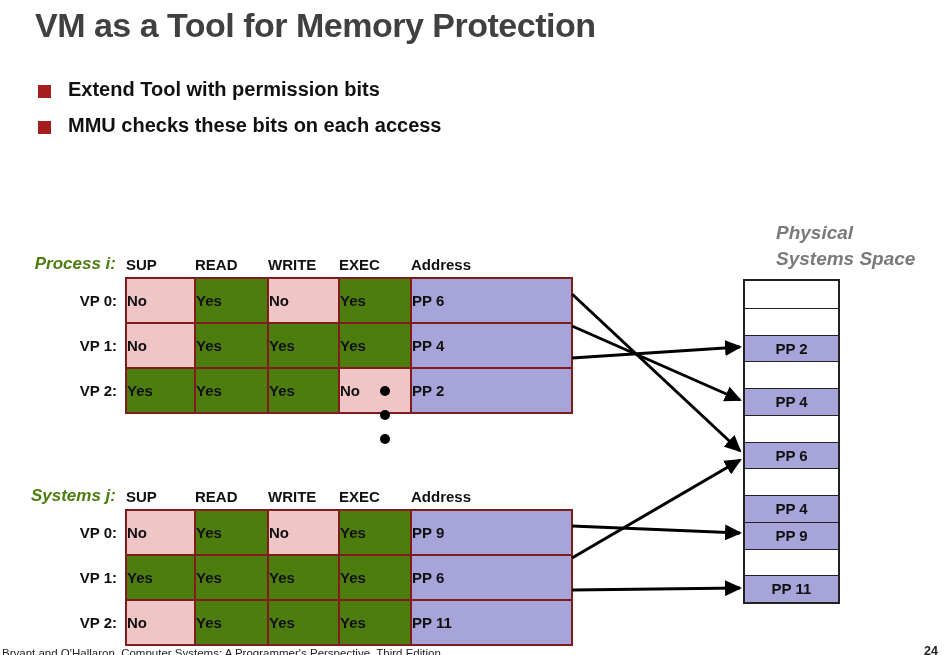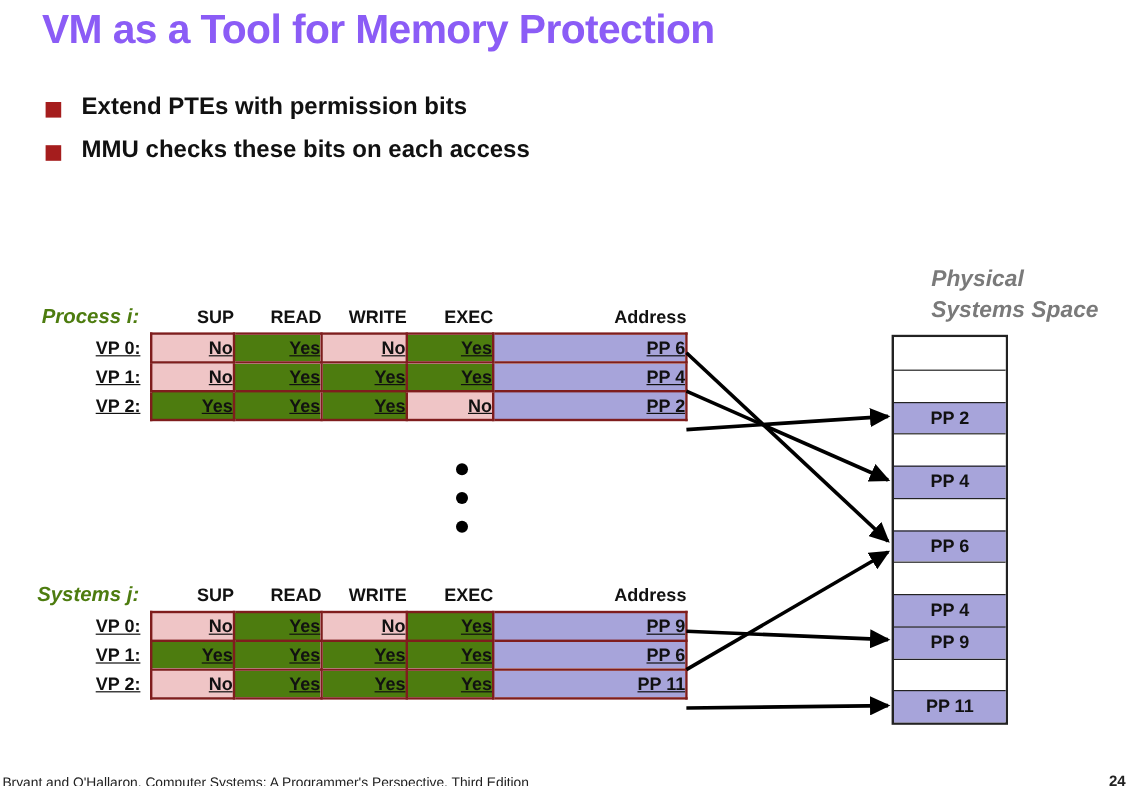--- a/index.html
+++ b/index.html
@@ -8,35 +8,35 @@
     position: relative;
     background: #ffffff;
     overflow: hidden;
     font-family: "Liberation Sans", sans-serif;
     color: #111;
   }
 
   
   .title {
     position: absolute; left: 35px; top: 6px;
-    font-size: 34px; font-weight: bold; color: #8b5cf6;
+    font-size: 34px; font-weight: bold; color: #404040;
     letter-spacing: -0.5px; white-space: nowrap;
   }
   .bullet { position: absolute; left: 38px; display: flex; align-items: flex-start; }
   .bullet .bsq { width: 13px; height: 13px; background: #a51d1d; margin-top: 7px; margin-right: 17px; flex: none; }
   .bullet .btxt { font-size: 20px; font-weight: bold; color: #111; white-space: nowrap; }
   .bullet1 { top: 78px; }
   .bullet2 { top: 114px; }
 
   
   table.pt { position: absolute; border-collapse: collapse; table-layout: fixed; }
-  .pt td { padding: 0; font-weight: bold; font-size: 15px; text-align: right; overflow: hidden; white-space: nowrap; }
+  .pt td { padding: 0; font-weight: bold; font-size: 15px; text-align: left; overflow: hidden; white-space: nowrap; }
   .pt tr.hdr { height: 27px; }
   .pt tr.hdr td { border: none; vertical-align: bottom; padding-bottom: 4px; }
-  .pt tr.body { height: 24px; text-decoration: underline; }
+  .pt tr.body { height: 45px; }
   .pt td.plabel { color: #4d7c0f; font-style: italic; font-size: 17px; text-align: right; padding-right: 10px; }
   .pt td.vplabel { border: none; text-align: right; padding-right: 8px; }
   .pt td.perm, .pt td.addr { border: 2px solid #7f1d1d; }
   .pt td.c-yes { background: #4d7c0f; }
   .pt td.c-no  { background: #efc5c6; }
   .pt td.addr  { background: #a7a4da; }
 
   
   .dots { position: absolute; left: 380px; top: 386px; display: flex; flex-direction: column; gap: 14px; }
   .dot { width: 10px; height: 10px; border-radius: 50%; background: #000; }
@@ -74,21 +74,21 @@
     font-size: 12.5px; font-weight: bold; color: #222;
   }
 </style>
 </head>
 <body>
 
 <div class="title">VM as a Tool for Memory Protection</div>
 
 <div class="bullet bullet1">
   <span class="bsq"></span>
-  <span class="btxt">Extend PTEs with permission bits</span>
+  <span class="btxt">Extend Tool with permission bits</span>
 </div>
 <div class="bullet bullet2">
   <span class="bsq"></span>
   <span class="btxt">MMU checks these bits on each access</span>
 </div>
 
 <table class="pt" style="left:4px; top:251px;">
   <colgroup>
       <col style="width:122px">
       <col style="width:69px">

